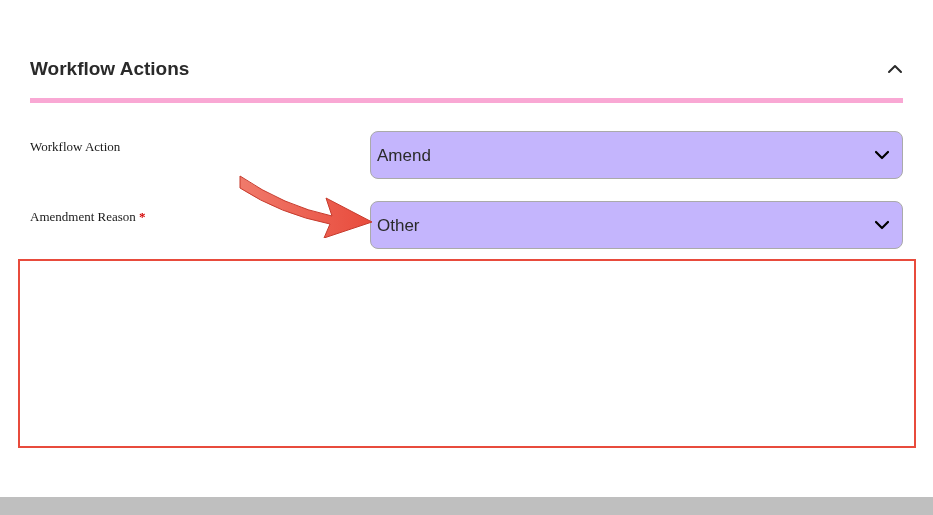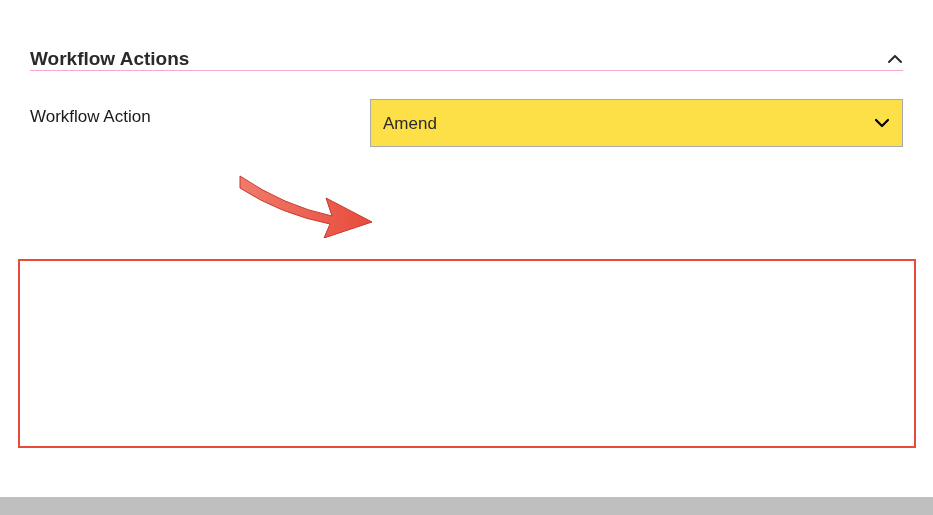--- a/index.html
+++ b/index.html
@@ -10,22 +10,24 @@
       height: 515px;
       position: relative;
     }
     .container {
       padding: 48px 30px 0 30px;
     }
     .section-header {
       display: flex;
       justify-content: space-between;
       align-items: center;
-      border-bottom: 1px solid #f9a8d4;
+      padding-bottom: 18px;
+      border-bottom: 5px solid #f9a8d4;
       margin-bottom: 28px;
+      margin-top: 10px;
     }
     .section-title {
       font-size: 19px;
       font-weight: 700;
       color: #2a2a2a;
     }
     .chevron-up {
       font-size: 18px;
       font-weight: bold;
       color: #2a2a2a;
@@ -33,41 +35,42 @@
       line-height: 1;
     }
     .form-row {
       display: flex;
       align-items: flex-start;
       margin-bottom: 22px;
       position: relative;
     }
     .form-label {
       flex: 0 0 340px;
-      font-size: 17px;
+      font-size: 13px;
       color: #1a1a1a;
       padding-top: 8px;
+      font-family: Liberation Serif, serif;
     }
     .required {
       color: #d40000;
       font-weight: bold;
     }
     .form-control-wrapper {
       flex: 1;
       position: relative;
     }
     .select-control {
       width: 100%;
       height: 48px;
-      padding: 0 40px 0 12px;
+      padding: 0 40px 0 6px;
       font-size: 17px;
       color: #2a2a2a;
       border: 1px solid #aaa;
-      border-radius: 0;
-      background: #fde047;
+      border-radius: 8px;
+      background: #c4b5fd;
       appearance: none;
       -webkit-appearance: none;
       cursor: pointer;
     }
     .select-caret {
       position: absolute;
       right: 14px;
       top: 50%;
       transform: translateY(-50%);
       pointer-events: none;
@@ -122,20 +125,31 @@
     <div class="form-control-wrapper">
       <select class="select-control">
         <option>Amend</option>
       </select>
       <svg class="select-caret" width="14" height="10" viewBox="0 0 14 10">
         <polyline points="1,2 7,8 13,2" fill="none" stroke="#000" stroke-width="2.2" stroke-linecap="round" stroke-linejoin="round"></polyline>
       </svg>
     </div>
   </div>
 
+  <div class="form-row">
+    <div class="form-label"><span>Amendment Reason </span><span class="required">*</span></div>
+    <div class="form-control-wrapper">
+      <select class="select-control">
+        <option>Other</option>
+      </select>
+      <svg class="select-caret" width="14" height="10" viewBox="0 0 14 10">
+        <polyline points="1,2 7,8 13,2" fill="none" stroke="#000" stroke-width="2.2" stroke-linecap="round" stroke-linejoin="round"></polyline>
+      </svg>
+    </div>
+  </div>
 
 </div>
 
 <div class="highlight-box" style="left:18px; top:259px; width:898px; height:189px;"></div>
 
 <svg class="arrow-annotation" style="left:234px; top:166px; width:140px; height:72px;" viewBox="0 0 140 72">
   <defs>
     <linearGradient id="arrowGrad" x1="0%" y1="0%" x2="100%" y2="0%">
       <stop offset="0%" stop-color="#f07a6b"></stop>
       <stop offset="100%" stop-color="#e84b3c"></stop>

